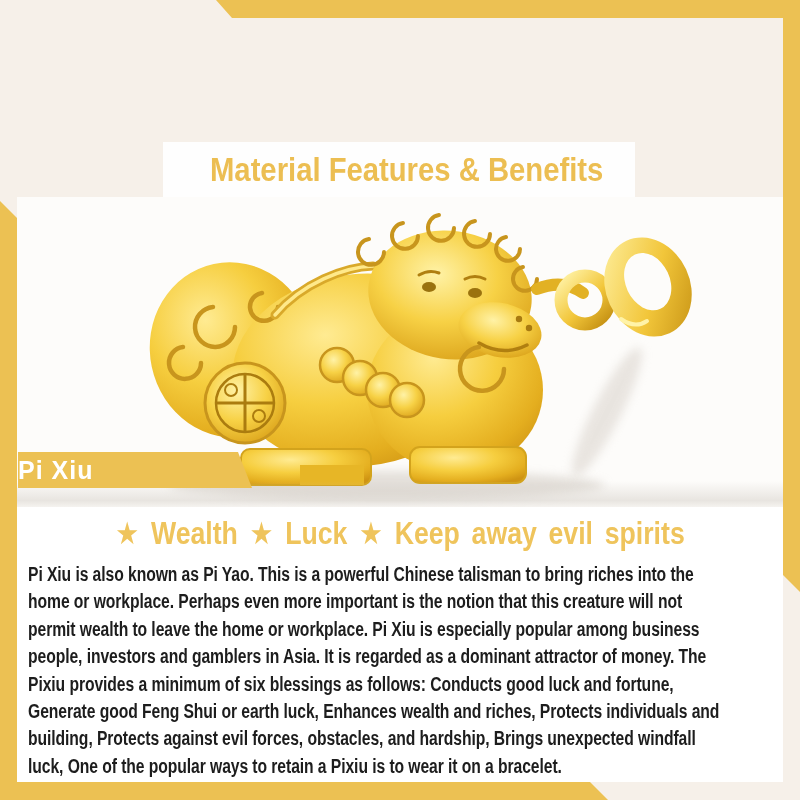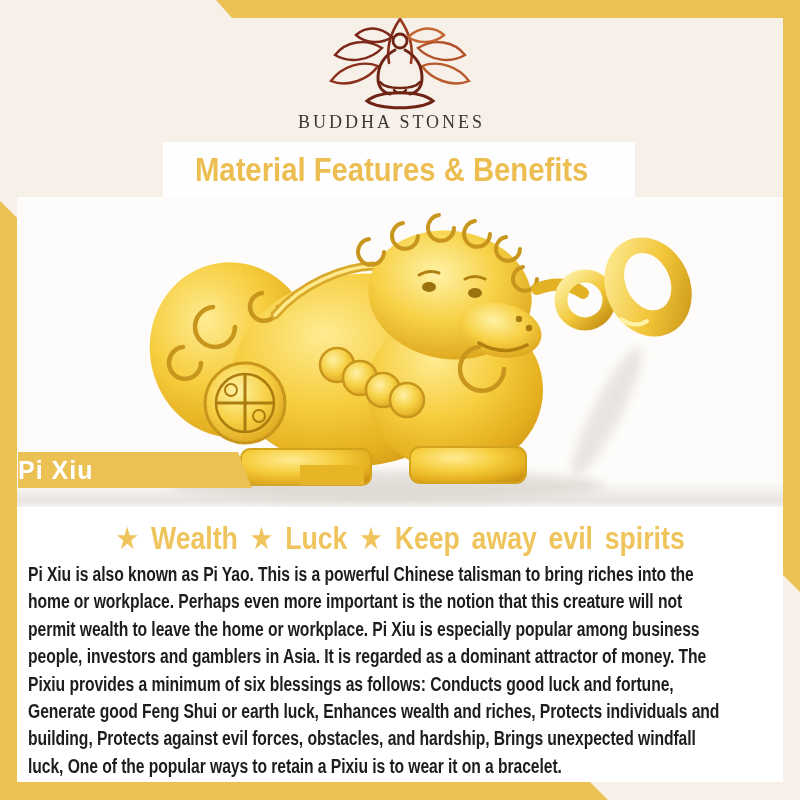--- a/index.html
+++ b/index.html
@@ -15,21 +15,21 @@
   #header{left:0;top:0;width:783px;height:197px;}
   #logo-svg{position:absolute;left:322px;top:16px;width:156px;height:98px;}
   #brand-text{
     position:absolute;left:0;top:112px;width:783px;text-align:center;
     font-family:"Liberation Serif","DejaVu Serif",serif;
     font-size:18px;letter-spacing:3px;color:#3e362e;font-weight:400;
   }
   
   #title-banner{
     left:163px;top:142px;width:472px;height:55px;background:#fefefe;
-    display:flex;align-items:center;justify-content:flex-start;
+    display:flex;align-items:center;justify-content:flex-end;
   }
   #title-text{
     font-size:34px;font-weight:700;white-space:nowrap;
     transform:scaleX(.86);transform-origin:center;
   }
   
   #photo-panel{left:17px;top:197px;width:766px;height:310px;background:#fdfcfa;}
   #photo-fade{position:absolute;left:0;bottom:0;width:100%;height:26px;
     background:linear-gradient(to bottom,rgba(205,198,188,0) 0%,rgba(198,191,182,.38) 75%,rgba(222,216,208,.25) 100%);}
   #pendant-svg{position:absolute;left:0;top:0;width:766px;height:310px;}
@@ -40,65 +40,39 @@
     display:flex;align-items:center;
   }
   #pixiu-label span{
     color:#fff;font-size:25px;font-weight:700;letter-spacing:1px;
     padding-right:14px;
   }
   
   #text-panel{left:17px;top:507px;width:766px;height:275px;background:#ffffff;}
   #benefits-headline{
     position:absolute;left:0;top:8px;width:766px;height:42px;
-    display:flex;align-items:flex-end;justify-content:center;
+    display:flex;align-items:flex-start;justify-content:center;
   }
   #benefits-headline span{
     font-size:31px;font-weight:700;white-space:nowrap;word-spacing:5px;
     transform:scaleX(.86);transform-origin:center;
   }
   #body-paragraph{
     position:absolute;left:11px;top:54px;width:930px;
     transform:scaleX(.805);transform-origin:left top;
     color:#1d1d1d;font-size:19.5px;font-weight:700;line-height:27.4px;
     letter-spacing:-0.1px;
   }
   #body-paragraph div{white-space:nowrap;}
 </style>
 </head>
 <body>
 
 <div id="canvas">
 
-  <div id="header" class="abs">
-    <svg id="logo-svg" viewBox="0 0 156 98">
-      <g fill="none" stroke-linecap="round">
-
-        <path d="M78,3 C69,16 64,30 67,47" stroke="#832c18" stroke-width="2.6"></path>
-        <path d="M78,3 C87,16 92,30 89,47" stroke="#9c3a1e" stroke-width="2.6"></path>
-
-        <path d="M70,21 C58,10 44,10 34,19 C44,28 60,28 70,21 Z" stroke="#7c2717" stroke-width="2.4"></path>
-        <path d="M60,32 C44,22 24,25 13,39 C28,48 49,44 60,32 Z" stroke="#7c2717" stroke-width="2.4"></path>
-        <path d="M56,50 C40,44 20,50 9,65 C26,72 47,63 56,50 Z" stroke="#8a2f1a" stroke-width="2.4"></path>
-
-        <path d="M86,21 C98,10 112,10 122,19 C112,28 96,28 86,21 Z" stroke="#c26633" stroke-width="2.4"></path>
-        <path d="M96,32 C112,22 132,25 143,39 C128,48 107,44 96,32 Z" stroke="#b5512a" stroke-width="2.4"></path>
-        <path d="M100,50 C116,44 136,50 147,65 C130,72 109,63 100,50 Z" stroke="#bb5a2c" stroke-width="2.4"></path>
-
-        <circle cx="78" cy="25" r="7" stroke="#6f2414" stroke-width="2.8"></circle>
-        <path d="M73,34 C62,40 56,50 56,62 C56,72 62,77 68,78" stroke="#6f2414" stroke-width="3"></path>
-        <path d="M83,34 C94,40 100,50 100,62 C100,72 94,77 88,78" stroke="#6f2414" stroke-width="3"></path>
-        <path d="M58,66 C64,74 92,74 98,66" stroke="#6f2414" stroke-width="2.6"></path>
-        <path d="M72,74 C75,78 81,78 84,74" stroke="#6f2414" stroke-width="2.4"></path>
-
-        <path d="M45,85 C58,74 98,74 111,85 C98,94 58,94 45,85 Z" stroke="#6f2414" stroke-width="3"></path>
-      </g>
-    </svg>
-    <div id="brand-text">BUDDHA STONES</div>
-  </div>
 
   <div id="title-banner" class="abs">
     <span id="title-text" style="color: rgb(236, 190, 82);">Material Features &amp; Benefits</span>
   </div>
 
   <div id="photo-panel" class="abs">
     <svg id="pendant-svg" viewBox="0 0 766 310">
       <defs>
         <radialGradient id="gBody" cx="38%" cy="30%" r="80%">
           <stop offset="0%" stop-color="#ffeb92"></stop>

